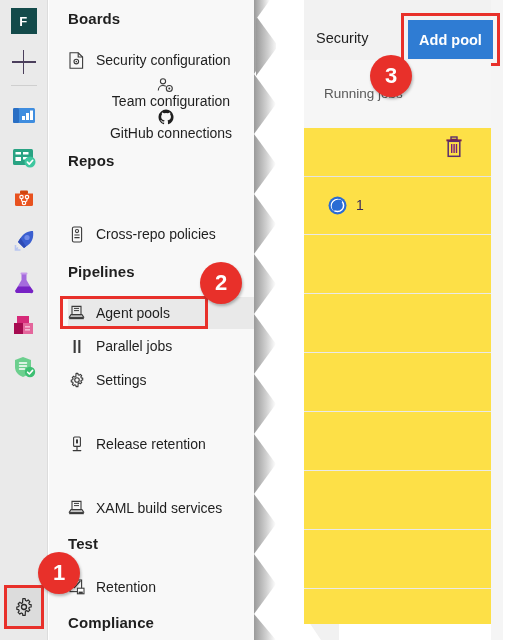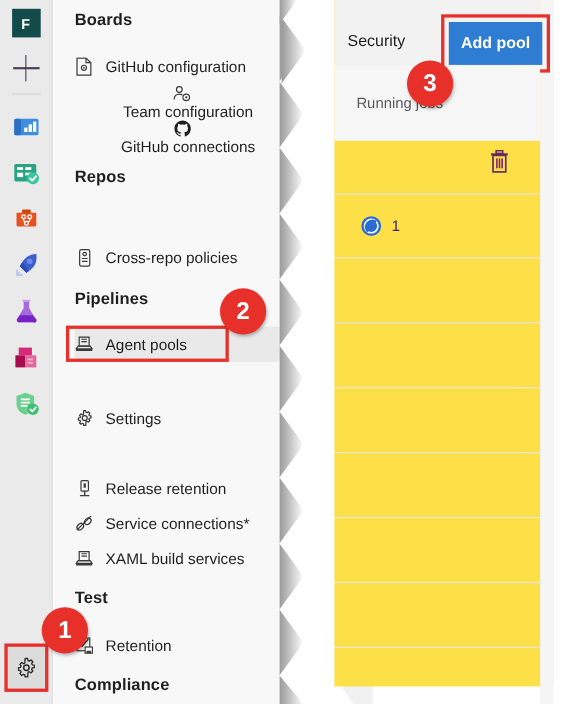--- a/index.html
+++ b/index.html
@@ -307,21 +307,21 @@
 
     <div id="nv-projcfg" class="nav-item">
       <span class="nav-ico">
         <svg width="15" height="17" viewBox="0 0 15 17">
           <path d="M1 .8h8.2L13.6 5v11.2H1z" fill="none" stroke="#3a3a3a" stroke-width="1.1"></path>
           <path d="M9.2.8V5h4.4" fill="none" stroke="#3a3a3a" stroke-width="1.1"></path>
           <circle cx="7.3" cy="9.6" r="2.3" fill="none" stroke="#3a3a3a" stroke-width="1.1"></circle>
           <circle cx="7.3" cy="9.6" r=".8" fill="#3a3a3a"></circle>
         </svg>
       </span>
-      <span class="nav-label">GitHub configuration</span>
+      <span class="nav-label">Security configuration</span>
     </div>
 
     <div id="nv-teamcfg" class="nav-item">
       <span class="nav-ico">
         <svg width="17" height="16" viewBox="0 0 17 16">
           <circle cx="6" cy="4.3" r="2.6" fill="none" stroke="#3a3a3a" stroke-width="1.1"></circle>
           <path d="M1.3 13.4c0-3 2.1-4.9 4.7-4.9 1 0 2 .3 2.8.8" fill="none" stroke="#3a3a3a" stroke-width="1.1"></path>
           <circle cx="12.3" cy="11.5" r="3" fill="none" stroke="#3a3a3a" stroke-width="1.1"></circle>
           <circle cx="12.3" cy="11.5" r="1" fill="#3a3a3a"></circle>
         </svg>
@@ -359,20 +359,29 @@
         <svg width="17" height="16" viewBox="0 0 17 16">
           <path d="M4 1.4h9v8.2H4z" fill="none" stroke="#3a3a3a" stroke-width="1.1"></path>
           <path d="M6 3.4h5M6 5.6h5" stroke="#3a3a3a" stroke-width="1"></path>
           <path d="M1.2 12.2h14.6l-1.8-2.6H3z" fill="none" stroke="#3a3a3a" stroke-width="1.1" stroke-linejoin="round"></path>
           <path d="M1.2 12.2h14.6v2H1.2z" fill="#3a3a3a"></path>
         </svg>
       </span>
       <span class="nav-label">Agent pools</span>
     </div>
 
+    <div id="nv-paralleljobs" class="nav-item">
+      <span class="nav-ico">
+        <svg width="12" height="15" viewBox="0 0 12 15">
+          <rect x="2.6" y="1" width="2.1" height="13" fill="#3a3a3a"></rect>
+          <rect x="7.3" y="1" width="2.1" height="13" fill="#3a3a3a"></rect>
+        </svg>
+      </span>
+      <span class="nav-label">Parallel jobs</span>
+    </div>
 
     <div id="nv-settings" class="nav-item">
       <span class="nav-ico">
         <svg width="16" height="16" viewBox="0 0 24 24">
           <circle cx="12" cy="12" r="3.4" fill="none" stroke="#3a3a3a" stroke-width="1.7"></circle>
           <path d="M10.6 2h2.8l.35 2.2 1.5.63 1.8-1.3 2 2-1.3 1.8.62 1.5 2.2.35v2.8l-2.2.35-.62 1.5 1.3 1.8-2 2-1.8-1.3-1.5.62L13.4 22h-2.8l-.35-2.2-1.5-.62-1.8 1.3-2-2 1.3-1.8-.62-1.5L3.4 14.8v-2.8l2.2-.35.62-1.5-1.3-1.8 2-2 1.8 1.3 1.5-.63z" fill="none" stroke="#3a3a3a" stroke-width="1.7" stroke-linejoin="round"></path>
         </svg>
       </span>
       <span class="nav-label">Settings</span>
     </div>
@@ -382,31 +391,20 @@
       <span class="nav-ico">
         <svg width="12" height="16" viewBox="0 0 12 16">
           <rect x="2.6" y="1" width="6.8" height="9.4" rx="1" fill="none" stroke="#3a3a3a" stroke-width="1.1"></rect>
           <rect x="5" y="3.4" width="2" height="4" fill="#3a3a3a"></rect>
           <path d="M6 10.4v3.6M2.2 14.6h7.6" stroke="#3a3a3a" stroke-width="1.2" stroke-linecap="round"></path>
         </svg>
       </span>
       <span class="nav-label">Release retention</span>
     </div>
 
-    <div id="nv-svcconn" class="nav-item">
-      <span class="nav-ico">
-        <svg width="17" height="15" viewBox="0 0 17 15">
-          <path d="M2.2 12.6l4-4M10.6 4.2l4-4" stroke="#3a3a3a" stroke-width="1.15" stroke-linecap="round"></path>
-          <ellipse cx="5" cy="9.8" rx="2.5" ry="3.3" transform="rotate(45 5 9.8)" fill="none" stroke="#3a3a3a" stroke-width="1.15"></ellipse>
-          <ellipse cx="11.8" cy="4.9" rx="2.5" ry="3.3" transform="rotate(45 11.8 4.9)" fill="none" stroke="#3a3a3a" stroke-width="1.15"></ellipse>
-          <path d="M6.6 8.2l3.4-3.4" stroke="#3a3a3a" stroke-width="1.15"></path>
-        </svg>
-      </span>
-      <span class="nav-label">Service connections*</span>
-    </div>
 
     <div id="nv-xaml" class="nav-item">
       <span class="nav-ico">
         <svg width="17" height="16" viewBox="0 0 17 16">
           <path d="M4 1.4h9v8.2H4z" fill="none" stroke="#3a3a3a" stroke-width="1.1"></path>
           <path d="M6 3.4h5M6 5.6h5" stroke="#3a3a3a" stroke-width="1"></path>
           <path d="M1.2 12.2h14.6l-1.8-2.6H3z" fill="none" stroke="#3a3a3a" stroke-width="1.1" stroke-linejoin="round"></path>
           <path d="M1.2 12.2h14.6v2H1.2z" fill="#3a3a3a"></path>
         </svg>
       </span>

